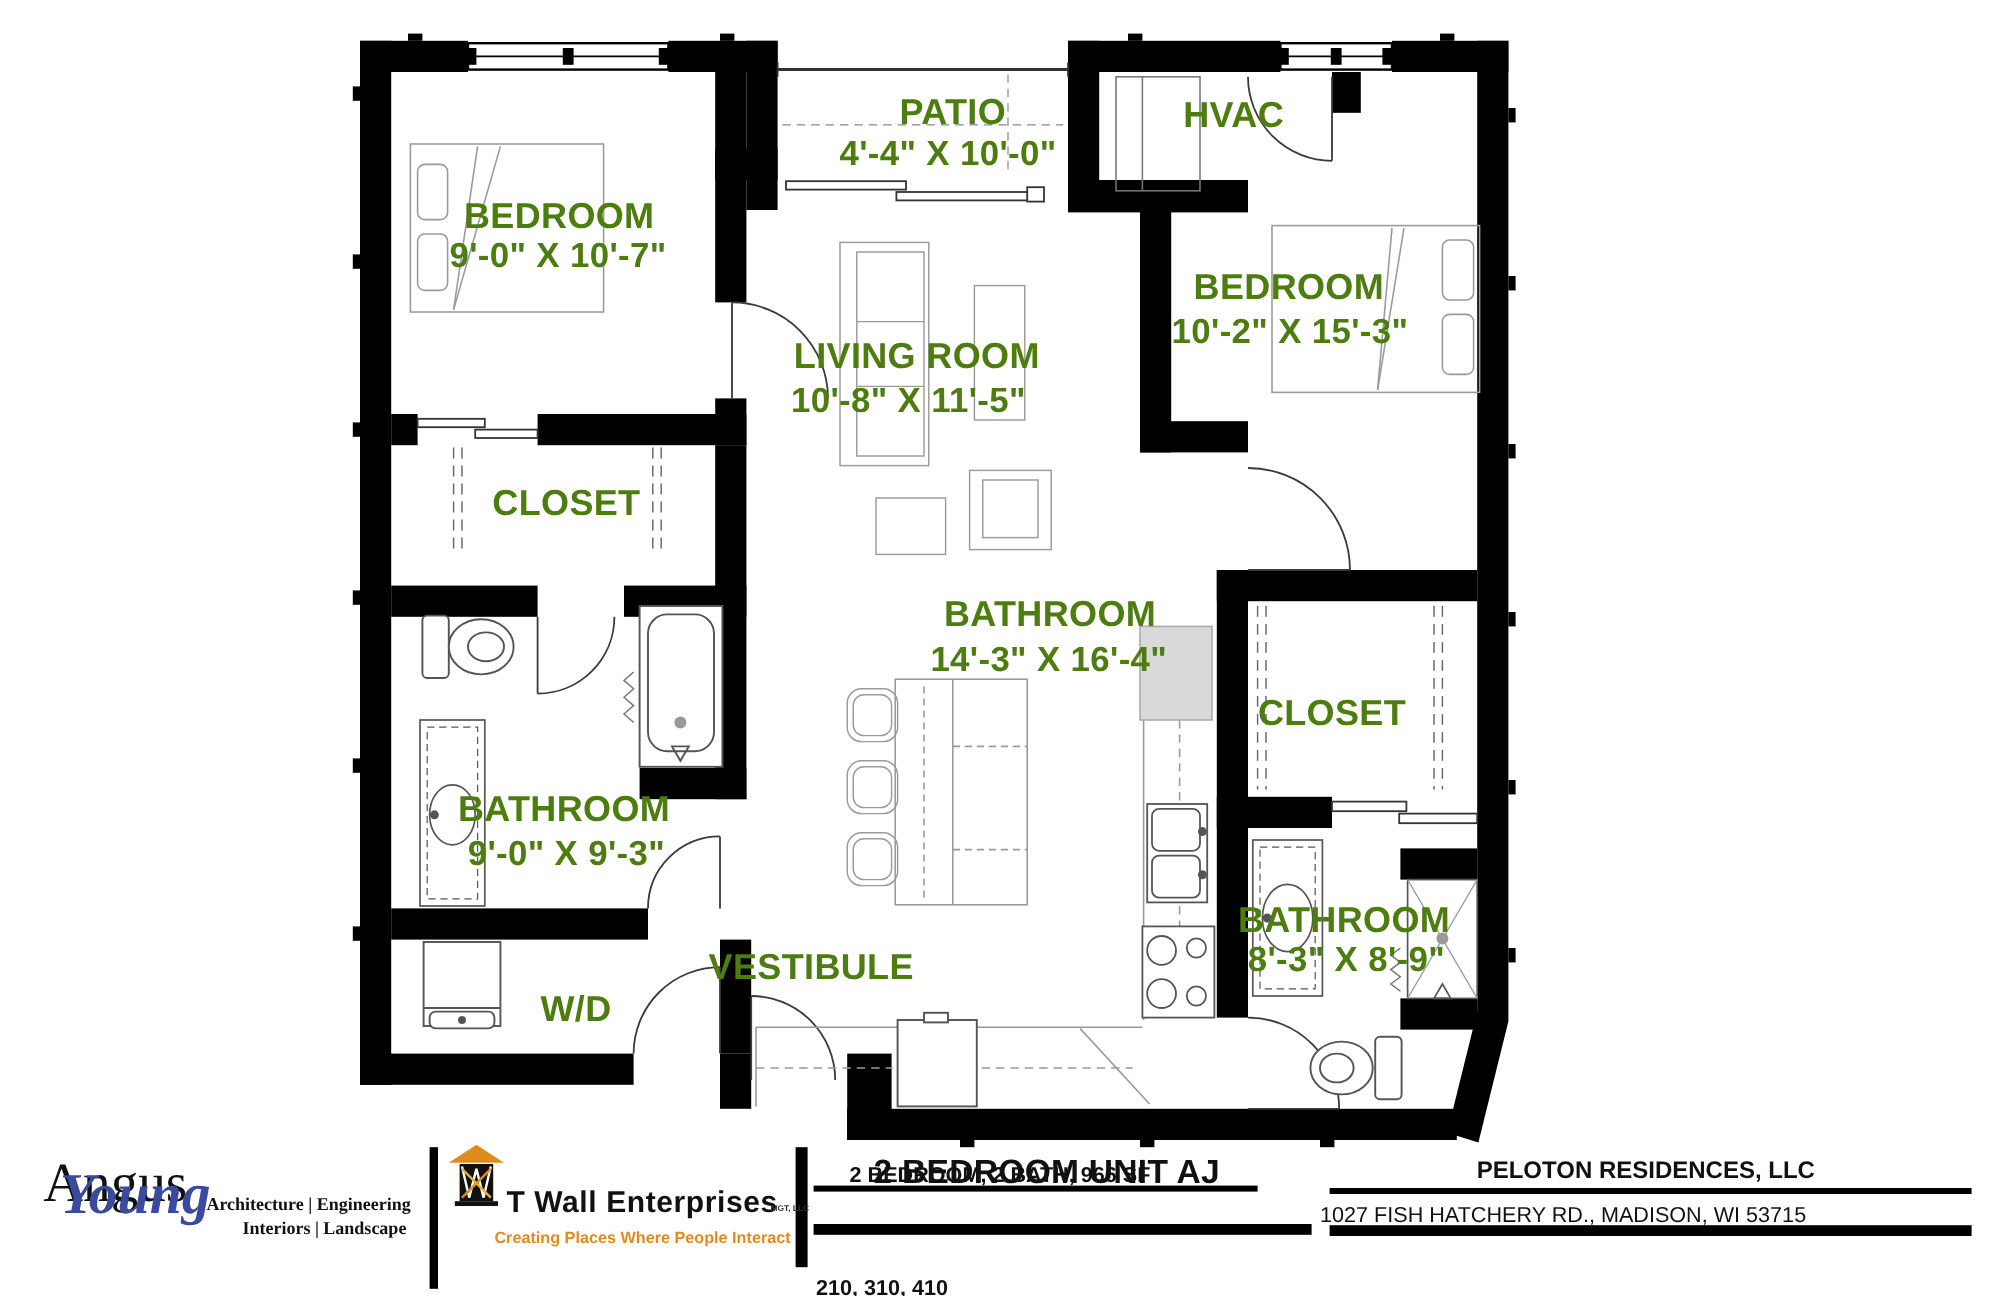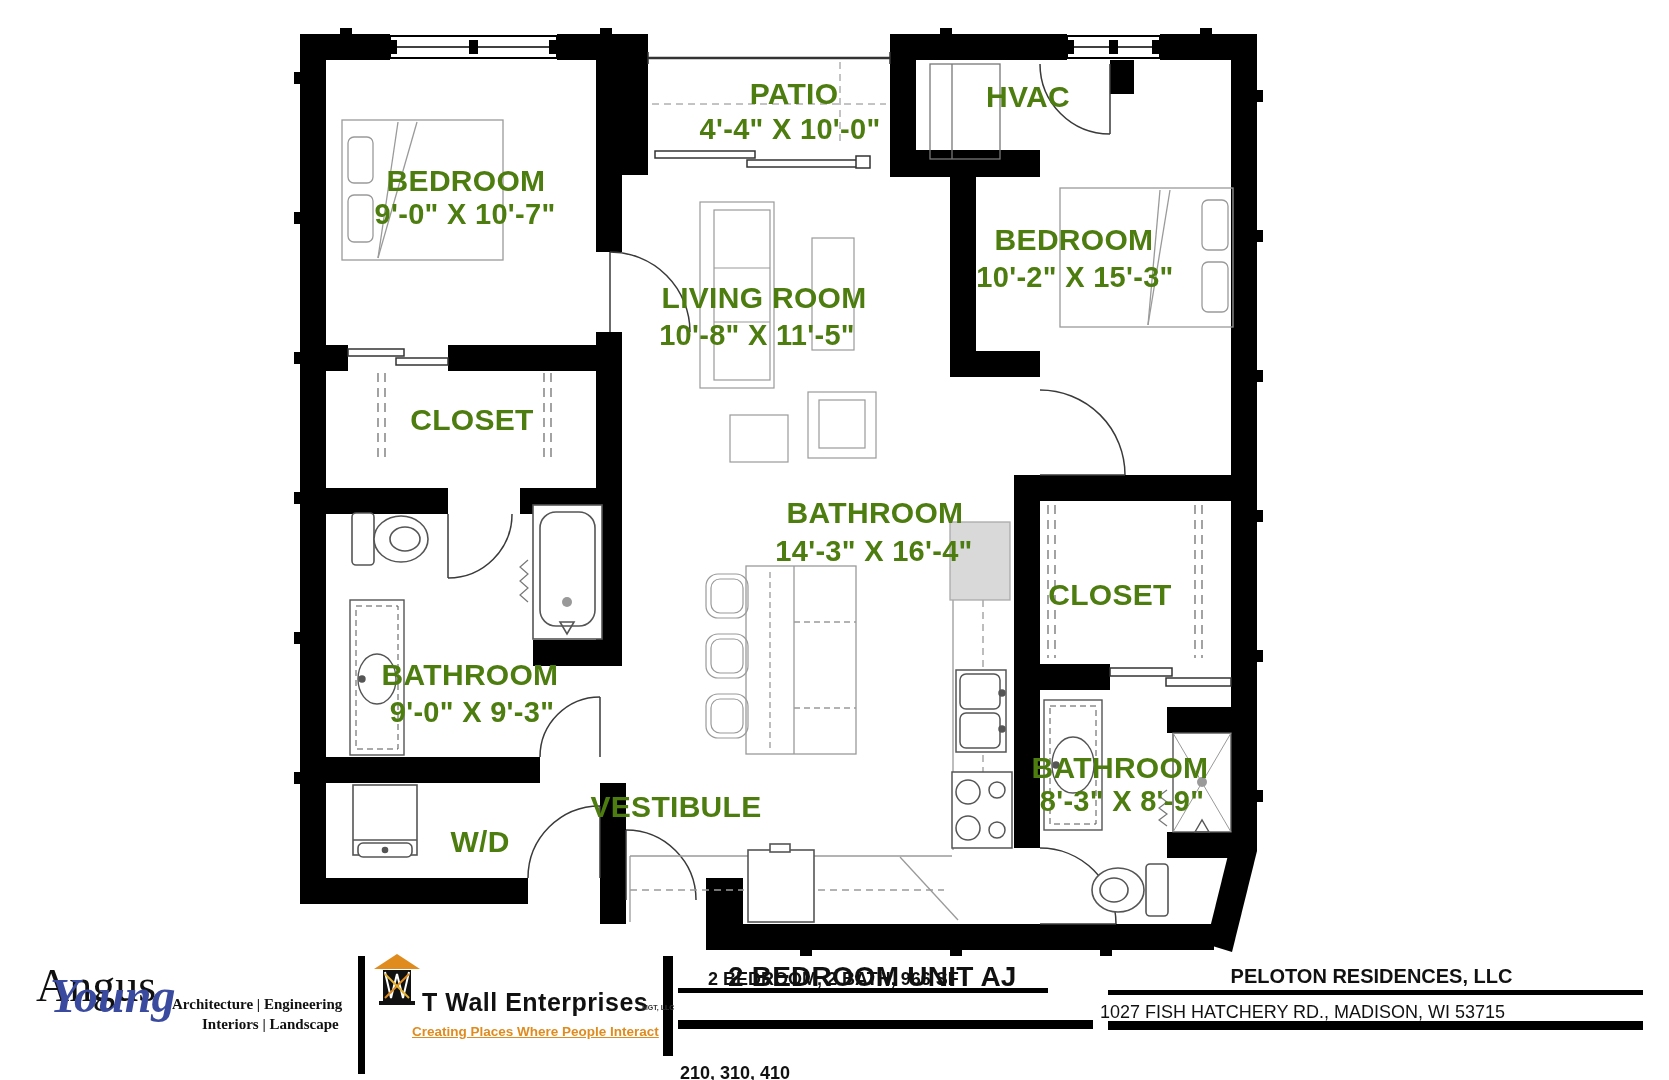--- a/index.html
+++ b/index.html
@@ -14,21 +14,21 @@
       text-shadow:2px 2px 1px rgba(170,170,170,.4);z-index:30;pointer-events:none;}
   .tb{position:absolute;color:#111;white-space:nowrap;z-index:10;}
   .rule{position:absolute;background:#000;z-index:8;}
   .serif{font-family:"Liberation Serif",serif;}
   #angus-name1{left:36px;top:936px;font:400 46px "Liberation Serif",serif;color:#101010;margin-top:23px;}
   #angus-name2{left:50px;top:968px;font:italic 700 48px "Liberation Serif",serif;color:#3a4a9e;}
   #svc1{left:172px;top:996px;font:700 15px "Liberation Serif",serif;text-align:center;}
   #svc2{left:202px;top:1016px;font:700 15px "Liberation Serif",serif;}
   #twall-name{left:422px;top:988px;font:600 25px "Liberation Sans",sans-serif;letter-spacing:.5px;}
   #twall-suffix{left:642px;top:1004px;font:700 7px "Liberation Sans",sans-serif;color:#333;}
-  #twall-tag{left:412px;top:1024px;font:700 13.5px "Liberation Sans",sans-serif;color:#e08b1e;text-decoration:underline;}
+  #twall-tag{left:412px;top:1024px;font:700 13.5px "Liberation Sans",sans-serif;color:#e08b1e;}
   #unit-title{left:680px;top:961px;font:700 28px "Liberation Sans",sans-serif;letter-spacing:.2px;padding-left:48px;}
   #unit-specs{left:680px;top:969px;font:700 18px "Liberation Sans",sans-serif;margin-left:28px;}
   #unit-nums{left:680px;top:1031px;font:700 18px "Liberation Sans",sans-serif;margin-top:32px;}
   #own-name{left:1100px;top:965px;width:543px;text-align:center;font:700 20px "Liberation Sans",sans-serif;}
   #own-addr{left:1100px;top:1002px;width:543px;font:400 18px "Liberation Sans",sans-serif;}
   .divider{position:absolute;background:#000;z-index:9;}
 </style>
 </head>
 <body>
 

